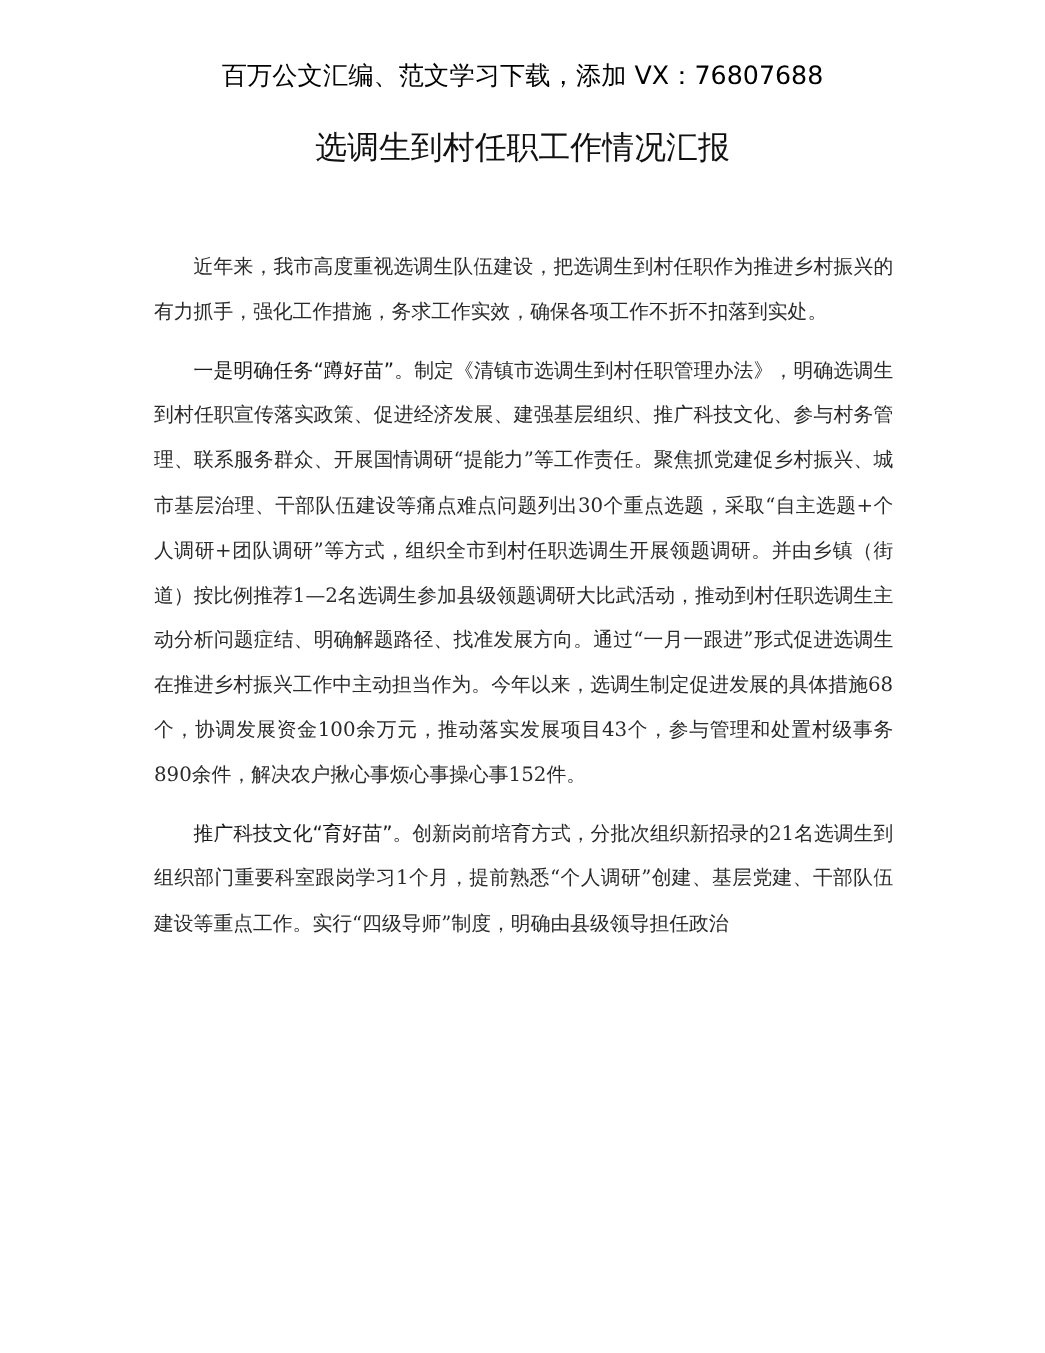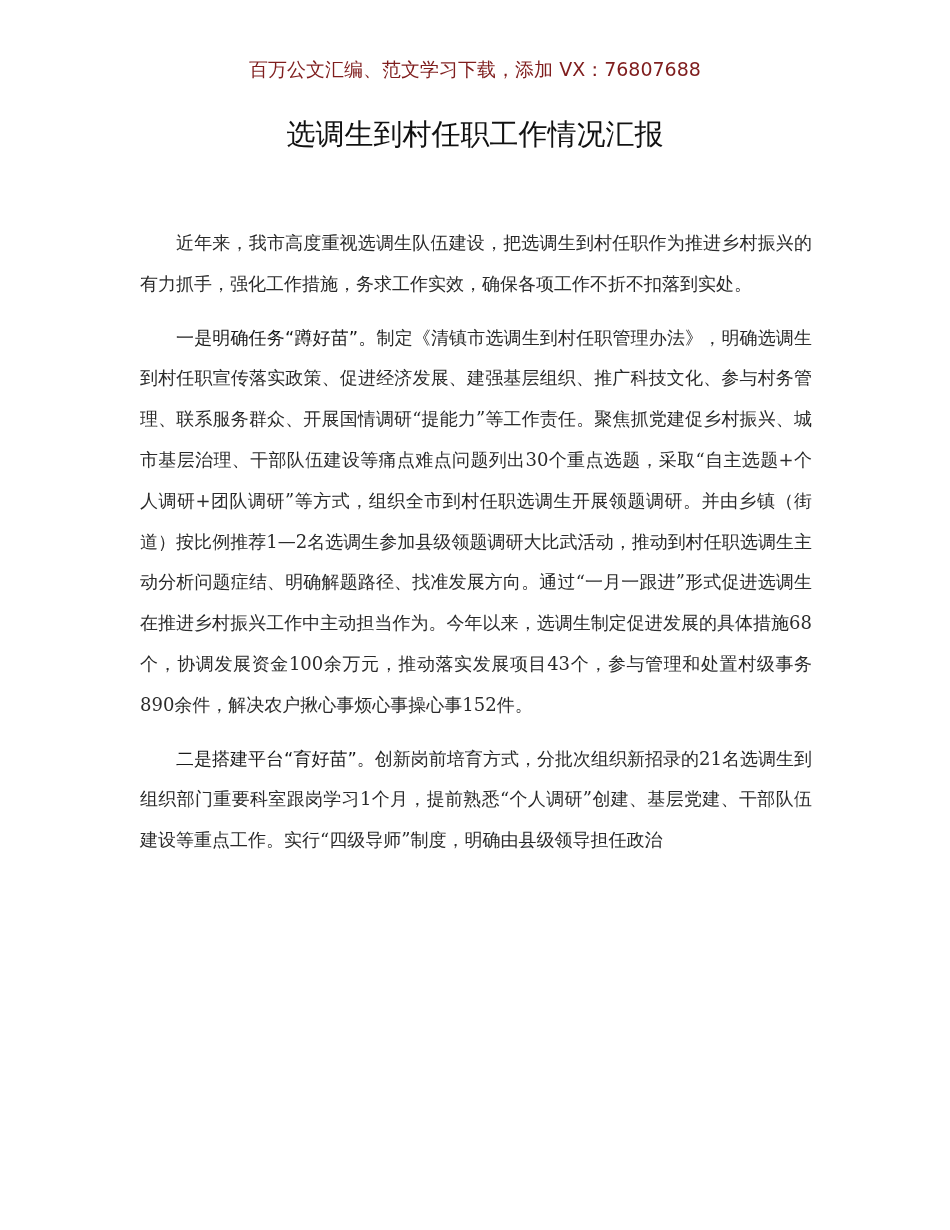--- a/index.html
+++ b/index.html
@@ -1,19 +1,19 @@
 <!DOCTYPE html>
 <html><head>
 <meta charset="utf-8">
 <style>
   html, body { margin: 0; padding: 0; background: #ffffff; }
   body { width: 950px; height: 1230px; position: relative; overflow: hidden; }
   .watermark {
     position: absolute; left: 0; top: 56px; width: 950px; text-align: center;
-    color: #7f1d1d; font-family: "DejaVu Sans", sans-serif; font-size: 19px; line-height: 26px;
+    color: #000000; font-family: "DejaVu Sans", sans-serif; font-size: 23px; line-height: 26px;
   }
   .title {
     position: absolute; left: 0; top: 112px; width: 950px; text-align: center;
     font-family: "DejaVu Sans", sans-serif; font-weight: normal; font-size: 29px; line-height: 44px; color: #111;
   }
   .content {
     position: absolute; left: 140px; top: 223px; width: 672px;
     font-family: "DejaVu Serif", serif; font-size: 18px; line-height: 40.8px; color: #2a2a2a;
     text-align: justify;
   }
@@ -28,15 +28,15 @@
 <div class="title">选调生到村任职工作情况汇报</div>
 
 <div class="content">
   <p class="para">
     <span>近年来，我市高度重视选调生队伍建设，把选调生到村任职作为推进乡村振兴的有力抓手，强化工作措施，务求工作实效，确保各项工作不折不扣落到实处。</span>
   </p>
   <p class="para">
     <span class="lead">一是明确任务“蹲好苗”。</span><span>制定《清镇市选调生到村任职管理办法》，明确选调生到村任职宣传落实政策、促进经济发展、建强基层组织、推广科技文化、参与村务管理、联系服务群众、开展国情调研“提能力”等工作责任。聚焦抓党建促乡村振兴、城市基层治理、干部队伍建设等痛点难点问题列出30个重点选题，采取“自主选题+个人调研+团队调研”等方式，组织全市到村任职选调生开展领题调研。并由乡镇（街道）按比例推荐1—2名选调生参加县级领题调研大比武活动，推动到村任职选调生主动分析问题症结、明确解题路径、找准发展方向。通过“一月一跟进”形式促进选调生在推进乡村振兴工作中主动担当作为。今年以来，选调生制定促进发展的具体措施68个，协调发展资金100余万元，推动落实发展项目43个，参与管理和处置村级事务890余件，解决农户揪心事烦心事操心事152件。</span>
   </p>
   <p class="para">
-    <span class="lead">二是搭建平台“育好苗”。</span><span>创新岗前培育方式，分批次组织新招录的21名选调生到组织部门重要科室跟岗学习1个月，提前熟悉“个人调研”创建、基层党建、干部队伍建设等重点工作。实行“四级导师”制度，明确由县级领导担任政治</span>
+    <span class="lead">推广科技文化“育好苗”。</span><span>创新岗前培育方式，分批次组织新招录的21名选调生到组织部门重要科室跟岗学习1个月，提前熟悉“个人调研”创建、基层党建、干部队伍建设等重点工作。实行“四级导师”制度，明确由县级领导担任政治</span>
   </p>
 </div>
 
 </body></html>

